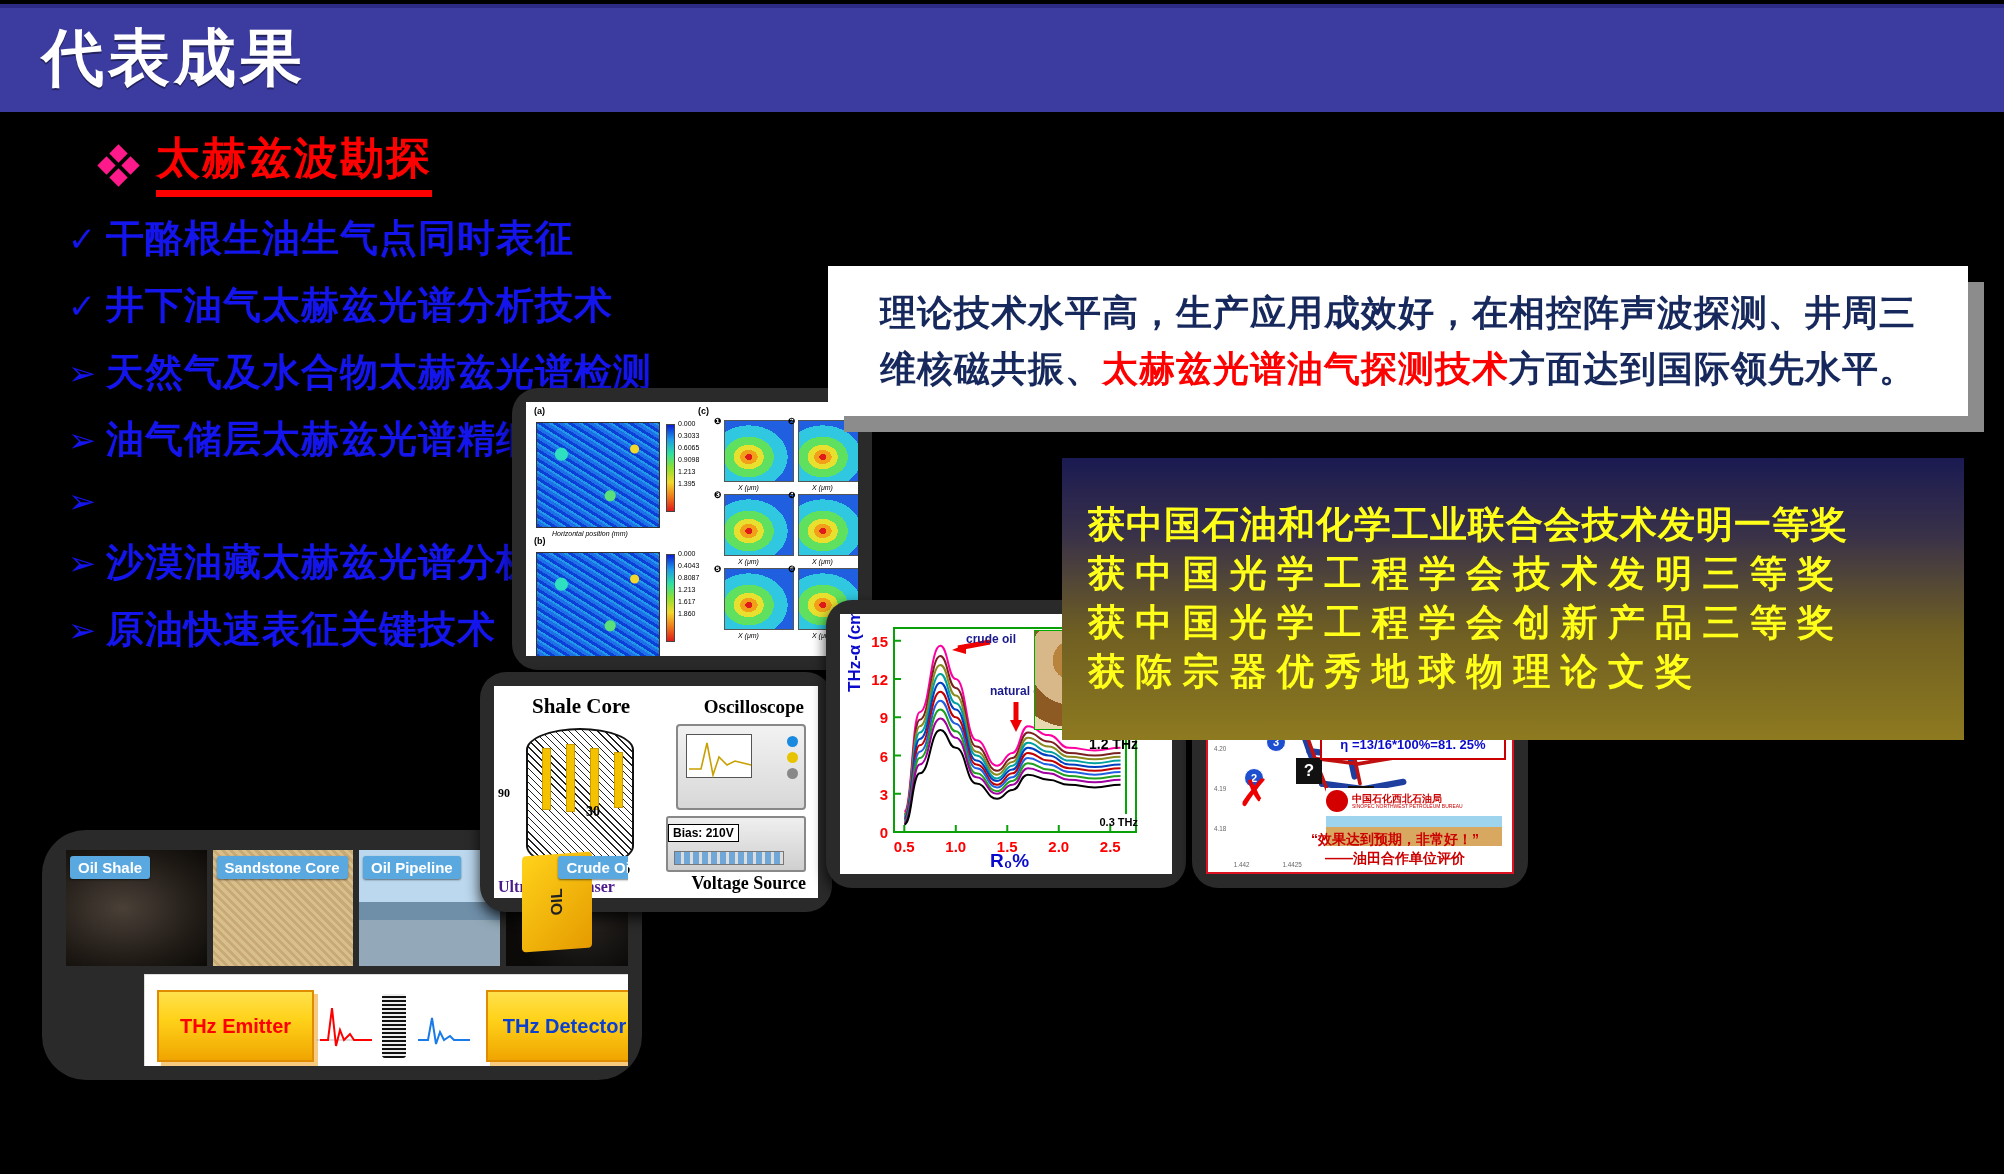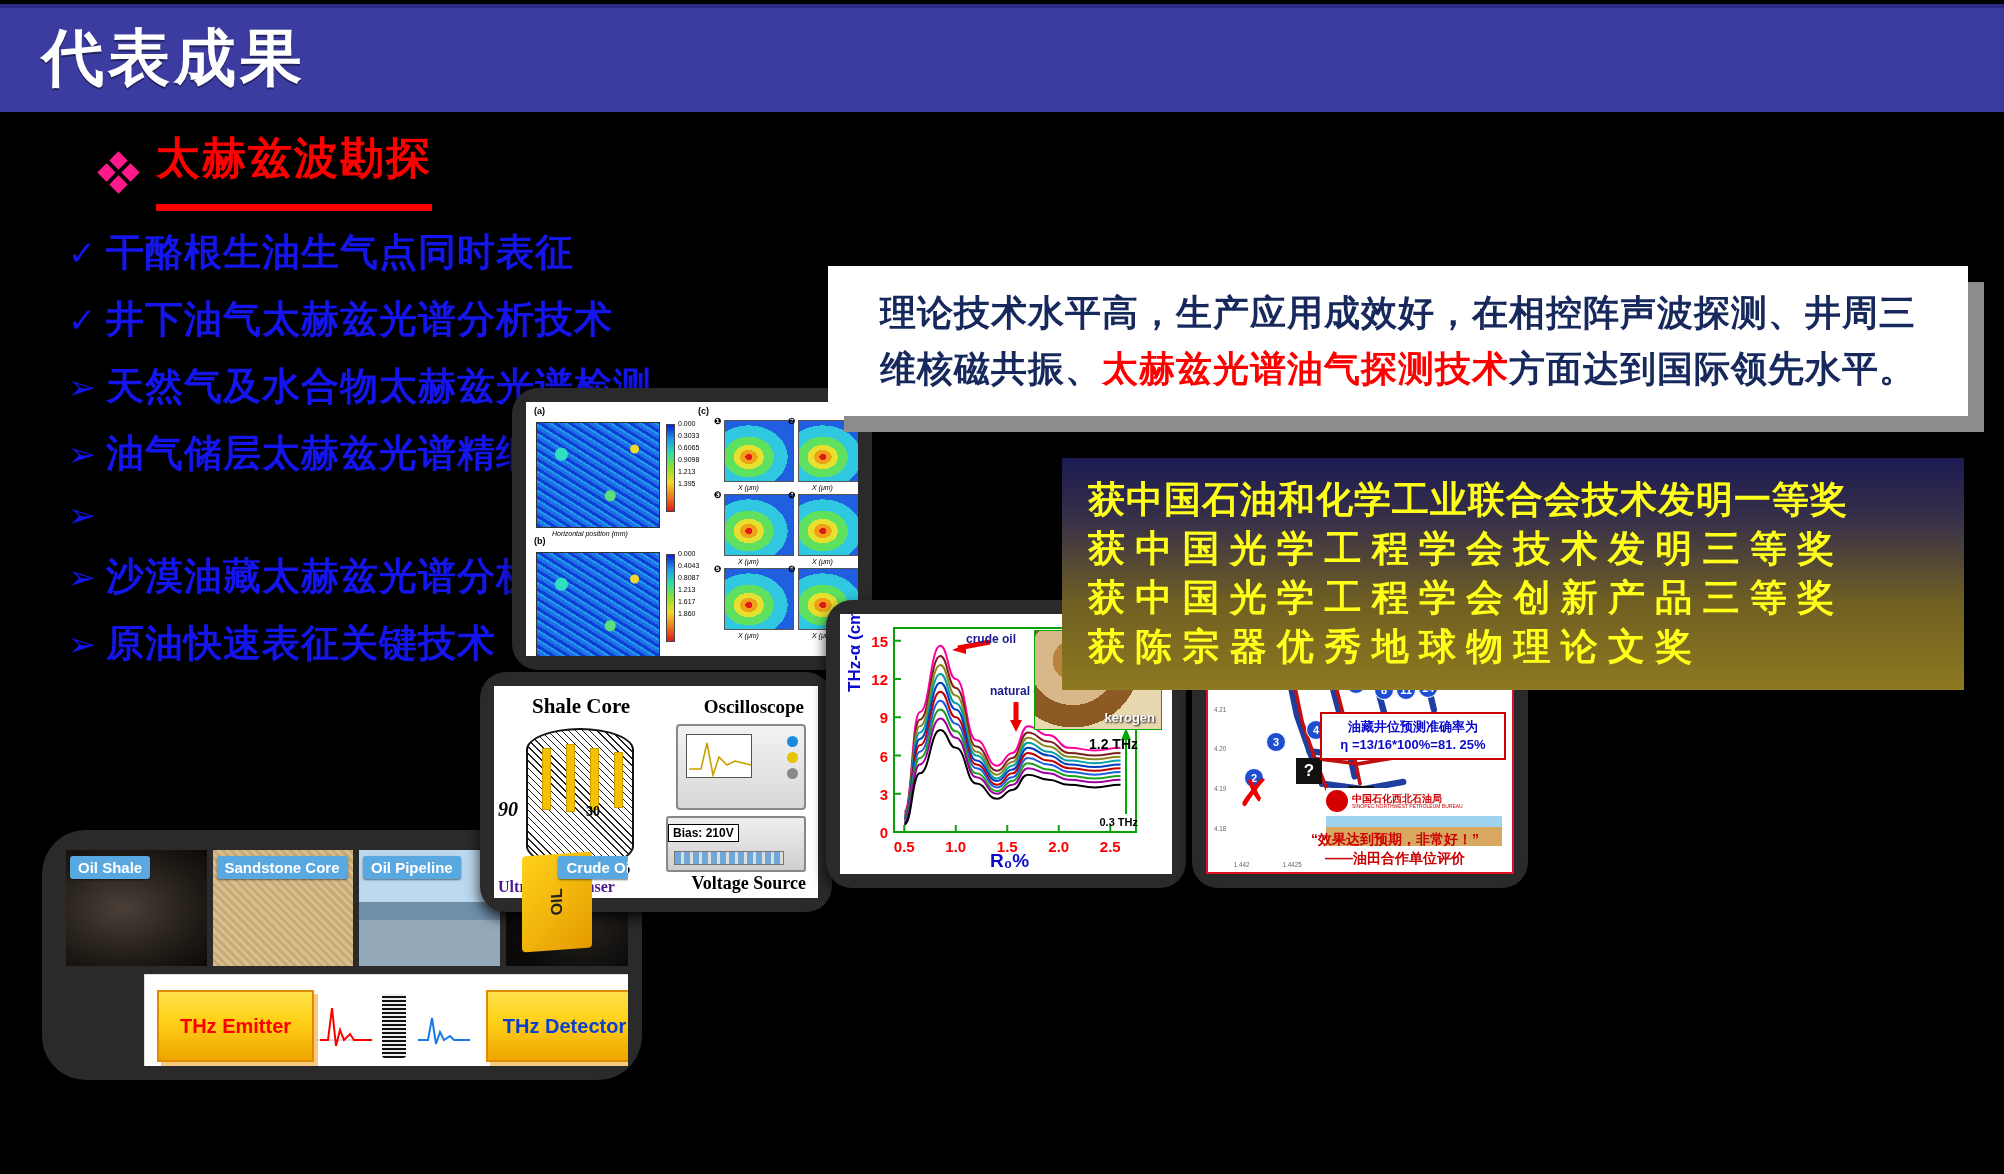--- a/index.html
+++ b/index.html
@@ -24,21 +24,21 @@
   #left-col{ position:absolute; left:0; top:120px; width:660px; height:1054px; }
   #section-head{ display:flex; align-items:center; margin:14px 0 0 100px; }
   .diamond-bullet{ width:38px;height:38px; position:relative; margin-right:18px; flex:none;}
   .diamond-bullet i{ position:absolute; width:13px;height:13px;background:#ff1a8c; transform:rotate(45deg); }
   .diamond-bullet i.t{left:12px;top:0;}
   .diamond-bullet i.l{left:0;top:12px;}
   .diamond-bullet i.r{left:24px;top:12px;}
   .diamond-bullet i.b{left:12px;top:24px;}
   #section-title{
     color:#fe0000; font-size:44px; font-weight:bold; letter-spacing:2px;
-    border-bottom:7px solid #fe0000; padding-bottom:22px; line-height:1.1;
+    border-bottom:7px solid #fe0000; padding-bottom:8px; line-height:1.1;
   }
   .bullet-row{ display:flex; align-items:center; margin:16px 0 0 58px; }
   .bullet-mark{ color:#1414ec; font-size:34px; font-weight:bold; width:48px; flex:none; text-align:center;}
   .bullet-text{ color:#1414ec; font-size:38px; font-weight:bold; letter-spacing:1px; white-space:nowrap;}
   
   .frame{
     position:absolute; background:#2a2a2a; border-radius:26px;
     box-shadow:0 6px 14px rgba(0,0,0,.8);
     padding:14px;
   }
@@ -157,21 +157,21 @@
     position:absolute; left:828px; top:266px; width:1140px; height:150px;
     background:#fff; box-shadow:16px 16px 0 #8c8c8c;
     padding:22px 28px; display:flex; flex-direction:column; justify-content:center;text-align:center;
   }
   #statement-box p{
     color:#16285c; font-size:36px; font-weight:bold; line-height:1.55; letter-spacing:1px;
   }
   #statement-box .hl{ color:#fe0000; }
   
   #awards-box{
-    position:absolute; left:1062px; top:458px; width:902px; height:232px;
+    position:absolute; left:1062px; top:458px; width:902px; height:282px;
     background:linear-gradient(180deg,#1a1a52 0%,#3a3248 28%, #6f5f22 62%, #8e7a20 100%);
     padding:10px 26px; display:flex; flex-direction:column; justify-content:center;
   }
   #awards-box .award{
     color:#ffff19; font-size:37px; font-weight:bold; line-height:1.32;
     display:flex; justify-content:space-between;
   }
   #awards-box .award.first{ justify-content:flex-start; letter-spacing:1px;}
 </style>
 </head>
@@ -318,21 +318,21 @@
     <span class="core-title" style="right:14px;top:10px;font-size:19px;">Oscilloscope</span>
     <span class="core-title" style="right:12px;bottom:4px;font-size:18px;">Voltage Source</span>
     <span class="core-title" style="left:4px;bottom:2px;font-size:16px;color:#4b1a8c;">Ultraviolet Laser</span>
 
     <div class="cyl"></div>
     <div class="cyl-bar" style="left:48px;top:62px;height:62px;"></div>
     <div class="cyl-bar" style="left:72px;top:58px;height:68px;"></div>
     <div class="cyl-bar" style="left:96px;top:62px;height:62px;"></div>
     <div class="cyl-bar" style="left:120px;top:66px;height:56px;"></div>
 
-    <span class="core-title" style="left:4px;top:112px;font-size:20px;font-style:italic;">90</span>
+    <span class="core-title" style="left:4px;top:100px;font-size:12px;">90</span>
     <span class="core-title" style="left:92px;top:118px;font-size:14px;">30</span>
     <span class="core-title" style="left:66px;top:176px;font-size:14px;font-style:italic;">θ</span>
     <span class="core-title" style="left:128px;top:176px;font-size:14px;font-style:italic;">φ</span>
 
     <div class="scope">
       <div class="scope-screen">
         <svg viewBox="0 0 66 44" width="66" height="44">
           <path d="M2 34 L14 34 L20 8 L26 40 L32 22 L40 30 L48 26 L64 30" stroke="#c8a000" stroke-width="1.6" fill="none"></path>
         </svg>
       </div>

